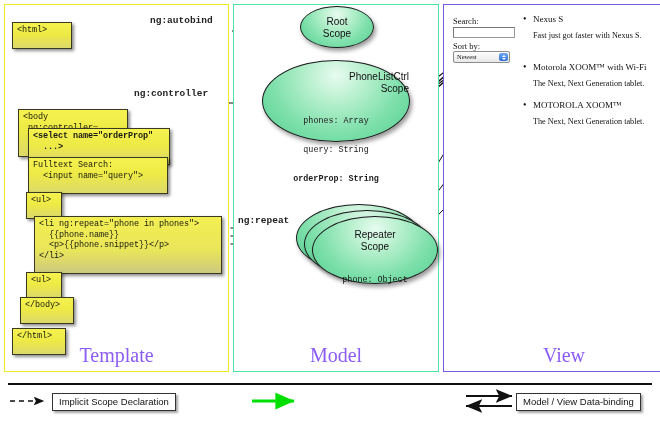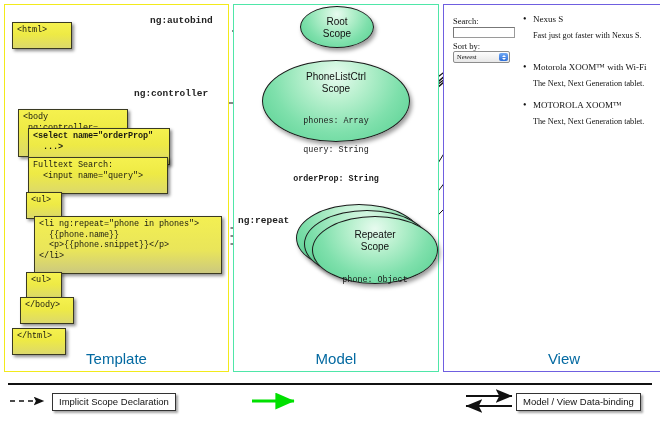--- a/index.html
+++ b/index.html
@@ -14,21 +14,21 @@
   #wires{position:absolute;left:0;top:0;width:660px;height:421px;pointer-events:none;}
 
   
   .panel{position:absolute;background:#fff;box-sizing:border-box;}
   .panel.template{left:4px;  top:4px; width:225px; height:368px; border:1.5px solid #f2ea1c;}
   .panel.model{   left:233px;top:4px; width:206px; height:368px; border:1.5px solid #4fe6a8;}
   .panel.view{    left:443px;top:4px; width:242px; height:368px; border:1.5px solid #6f5fe0;}
 
   .panel-label{
     position:absolute;bottom:4px;left:0;width:100%;text-align:center;
-    font-size:15px;color:#0369a1;font-family:Liberation Sans, sans-serif;
+    font-size:20px;color:#8b5cf6;font-family:Liberation Serif, serif;
   }
 
   
   .codebox{
     position:absolute;box-sizing:border-box;
     background:linear-gradient(180deg,#f5f14e 0%,#eeea45 45%,#dcd96b 100%);
     border:1.2px solid #3a3a22;
     color:#1a1a12;
     font-family:"Liberation Mono","DejaVu Sans Mono",monospace;
     font-size:8.5px;line-height:10.5px;
@@ -248,21 +248,21 @@
   <div class="edgelabel" style="left:238px;top:215px;">ng:repeat</div>
 
   <div class="scope" style="left:300px;top:6px;width:74px;height:42px;">
     <div class="title" style="padding-top:9px;">
       <div>Root</div>
       <div>Scope</div>
     </div>
   </div>
 
   <div class="scope" style="left:262px;top:60px;width:148px;height:82px;">
-    <div class="title" style="padding-top:10px;">
+    <div class="title" style="padding-top:10px;text-align:right;">
       <div>PhoneListCtrl</div>
       <div>Scope</div>
     </div>
     <div class="props" style="padding-top:4px;">
       <div>phones: Array</div>
       <div>query: String</div>
       <div class="bold">orderProp: String</div>
     </div>
   </div>
 

